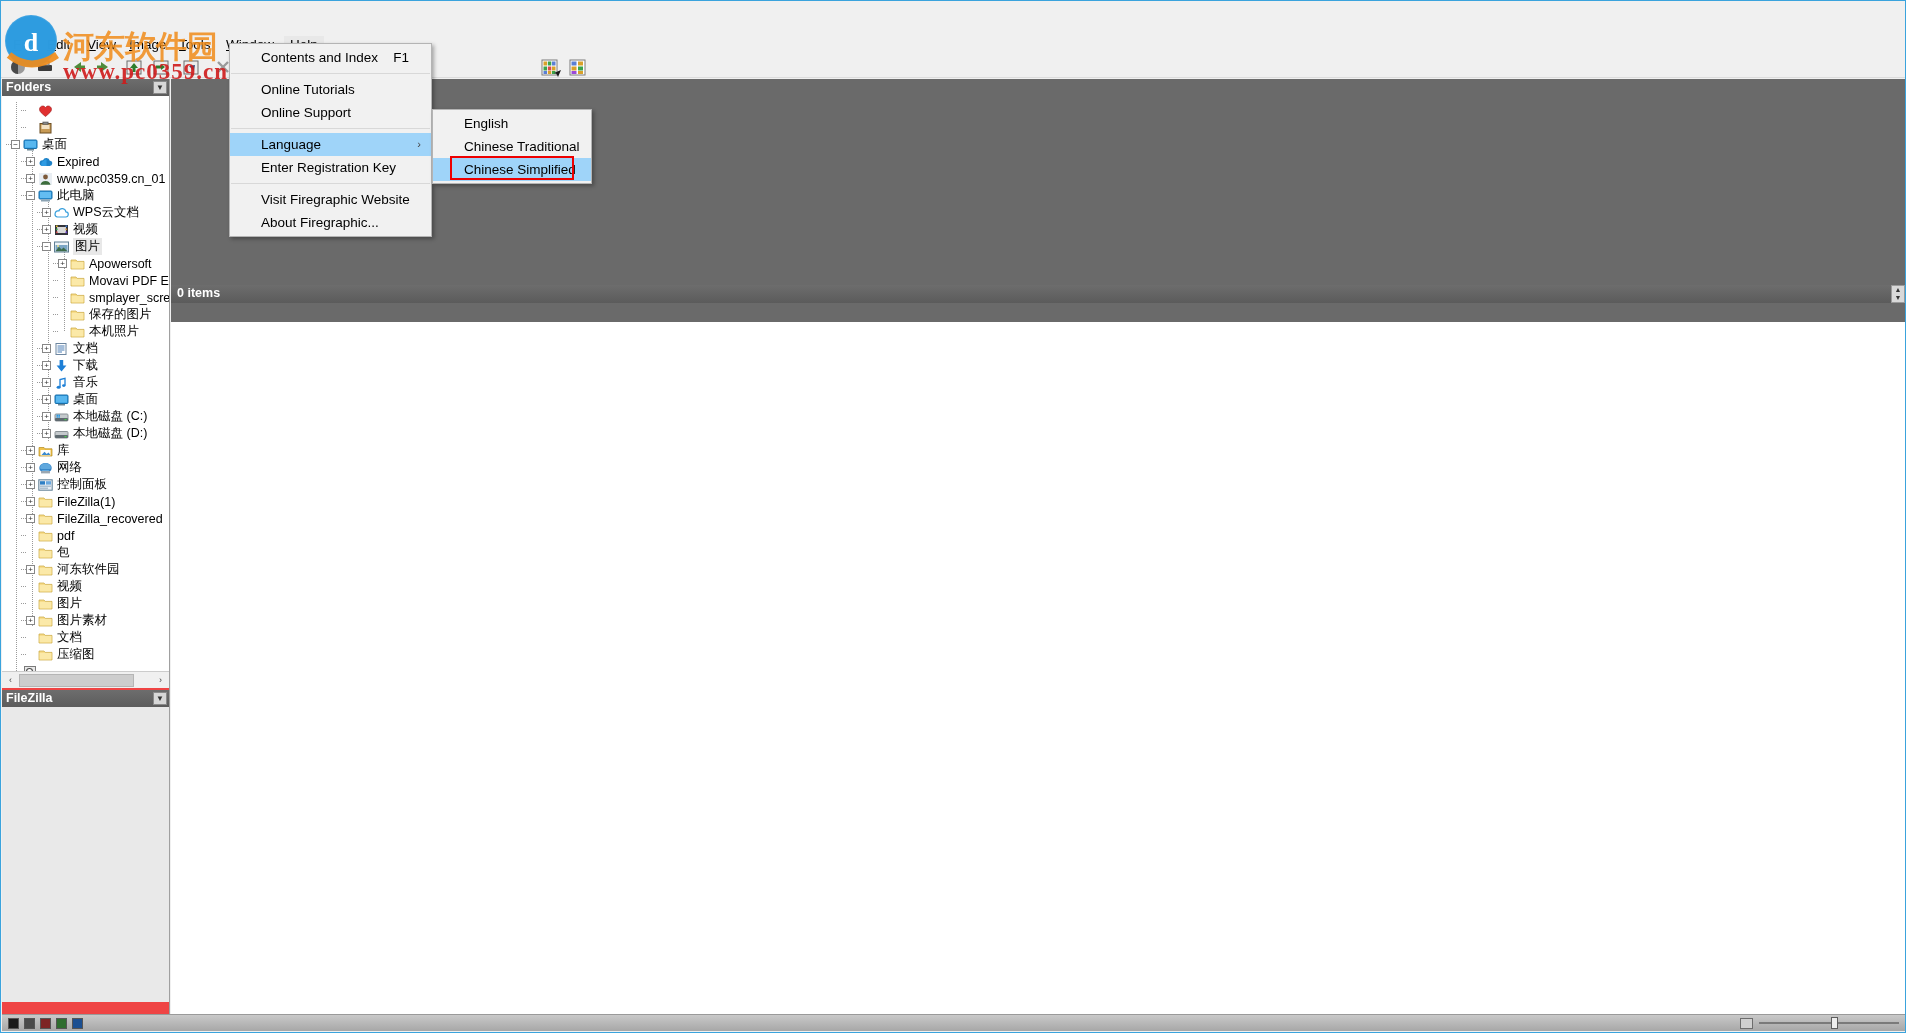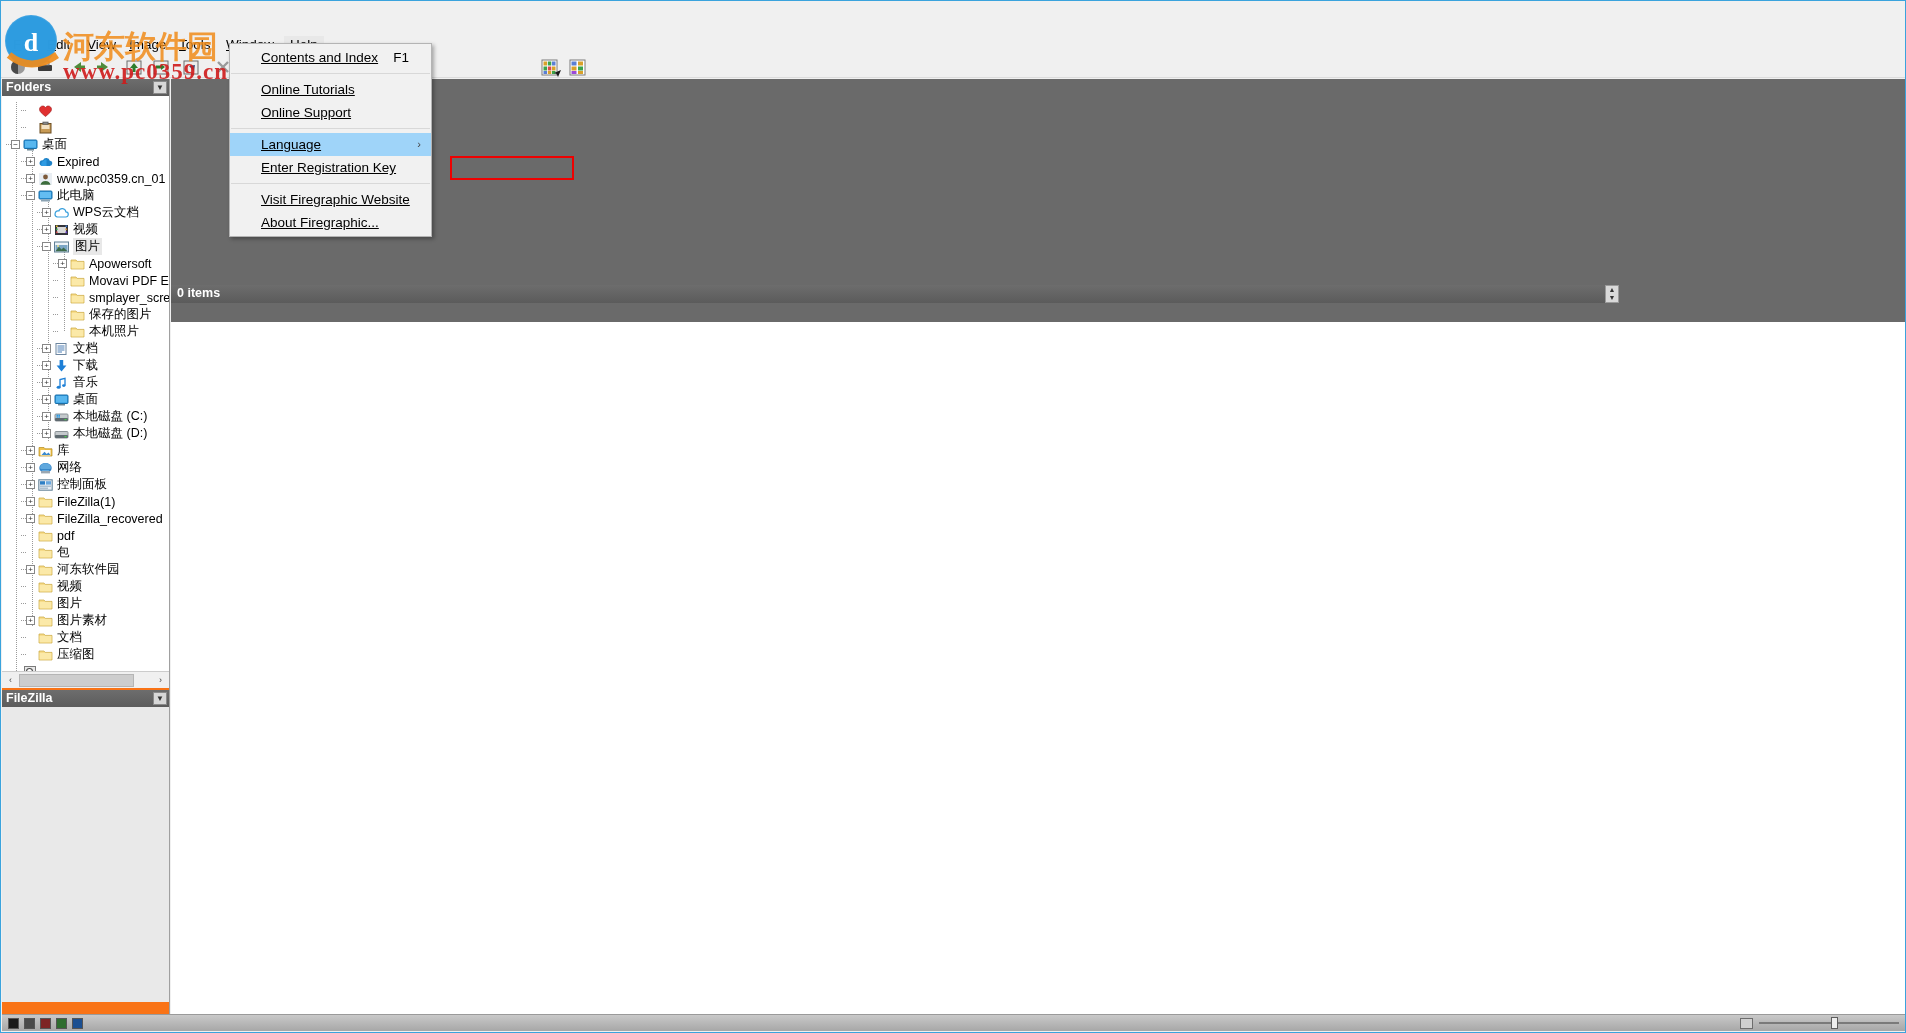--- a/index.html
+++ b/index.html
@@ -21,21 +21,21 @@
   .menubar{ position:absolute; left:0; top:33px; width:1904px; height:22px; background:#f0f0f0; }
   .mb-item{ position:absolute; top:2px; height:18px; padding:0 6px; font-size:13.5px; line-height:18px; color:#000; white-space:nowrap;}
   .mb-item u{ text-decoration:underline; }
   .mb-item.active{ background:#e8e8e8; }
 
   
   .toolbar{ position:absolute; left:0; top:55px; width:1904px; height:22px; background:#f0f0f0; border-bottom:1px solid #dcdcdc;}
   .tb-btn{ position:absolute; top:1px; width:20px; height:20px; }
 
   
-  .leftpanel{ position:absolute; left:1px; top:78px; width:168px; height:950px; background:#f97316; border-right:1px solid #a0a0a0;}
+  .leftpanel{ position:absolute; left:1px; top:78px; width:168px; height:950px; background:#ef4444; border-right:1px solid #a0a0a0;}
   .panel-head{ position:relative; height:17px; background:linear-gradient(#6d6d6d,#5c5c5c); color:#fff; font-weight:bold; font-size:12.5px; padding:1px 4px; }
   .panel-head .caret{ position:absolute; right:2px; top:2px; width:14px; height:13px; background:#d7d7d7; border:1px solid #8a8a8a; display:flex; align-items:center; justify-content:center; font-size:8px; color:#333;}
   .tree{ position:relative; height:575px; overflow:hidden; background:#fff; font-size:12.5px;}
   .tnode{ position:absolute; height:17px; white-space:nowrap; display:flex; align-items:center; }
   .exp{ width:9px;height:9px; border:1px solid #878787; background:#fff; font-size:8px; line-height:7px; text-align:center; color:#333; margin-right:3px; flex:0 0 auto;}
   .exp.none{ border:none; background:transparent; }
   .ico{ width:15px; height:14px; margin-right:4px; flex:0 0 auto; position:relative;}
   .lbl{ color:#000; }
   .lbl.sel{ background:#e8e8e8; padding:0 2px;}
   
@@ -48,21 +48,21 @@
 
   .props-head{ position:absolute; left:0; top:611px; width:167px; height:17px; background:linear-gradient(#6d6d6d,#5c5c5c); color:#fff; font-weight:bold; font-size:12.5px; padding:1px 4px;}
   .props-head .caret{ position:absolute; right:2px; top:2px; width:14px; height:13px; background:#d7d7d7; border:1px solid #8a8a8a; display:flex;align-items:center;justify-content:center;font-size:8px;color:#333;}
   .props-body{ position:absolute; left:0; top:628px; width:167px; height:295px; background:#e9e9e9;}
 
   
   .work{ position:absolute; left:170px; top:78px; width:1734px; height:950px; background:#6a6a6a;}
   .canvas-area{ position:absolute; left:0; top:0; width:1734px; height:206px; background:#6a6a6a;}
   .wm-center{ position:absolute; left:690px; top:330px; font-size:12px; color:#7d7d7d; letter-spacing:1px;}
 
-  .items-bar{ position:absolute; left:0; top:206px; width:1448px; height:18px; background:linear-gradient(#6d6d6d,#5b5b5b); color:#fff; font-weight:bold; font-size:12.5px; padding:1px 6px;}
+  .items-bar{ position:absolute; left:0; top:206px; width:1734px; height:18px; background:linear-gradient(#6d6d6d,#5b5b5b); color:#fff; font-weight:bold; font-size:12.5px; padding:1px 6px;}
   .items-bar .arrows{ position:absolute; right:0px; top:0px; width:14px; height:18px; background:#d9d9d9; border:1px solid #9a9a9a;}
   .items-bar .arrows span{ display:block; height:8px; font-size:7px; line-height:8px; text-align:center; color:#333;}
 
   .pathbar{ position:absolute; left:0; top:224px; width:1734px; height:19px; background:#fff; border-bottom:1px solid #d4d4d4; display:flex; align-items:center; padding-left:5px; font-size:12.5px;}
   .pathbar .arrows{ position:absolute; right:0px; top:0px; width:14px; height:19px; background:#d9d9d9; border:1px solid #9a9a9a;}
   .pathbar .arrows span{ display:block; height:8px; font-size:7px; line-height:9px; text-align:center; color:#333;}
   .filelist{ position:absolute; left:0; top:243px; width:1734px; height:707px; background:#fff;}
 
   
   .statusbar{ position:absolute; left:1px; bottom:1px; width:1903px; height:17px; background:linear-gradient(#c9c9c9,#a7a7a7); border-top:1px solid #9a9a9a; }
@@ -541,33 +541,38 @@
       <div class="arrows">
         <span>▲</span>
         <span>▼</span>
       </div>
     </div>
 
 
     <div class="filelist"></div>
   </div>
 
-  <div class="menu" id="help-menu" style="left:228px; top:42px; width:203px;text-decoration:underline;">
+  <div class="menu" id="help-menu" style="left:228px; top:42px; width:203px;">
       <div class="menu-item"><span>Contents and Index</span><span class="accel">F1</span></div>
       <div class="menu-sep"></div>
       <div class="menu-item"><span>Online Tutorials</span></div>
       <div class="menu-item"><span>Online Support</span></div>
       <div class="menu-sep"></div>
       <div class="menu-item hl"><span>Language</span><span class="sub">›</span></div>
       <div class="menu-item"><span>Enter Registration Key</span></div>
       <div class="menu-sep"></div>
       <div class="menu-item"><span>Visit Firegraphic Website</span></div>
       <div class="menu-item"><span>About Firegraphic...</span></div>
     </div>
 
+  <div class="menu" id="lang-menu" style="left:431px; top:108px; width:160px;">
+      <div class="menu-item"><span>English</span></div>
+      <div class="menu-item"><span>Chinese Traditional</span></div>
+      <div class="menu-item hl"><span>Chinese Simplified</span></div>
+    </div>
   <div class="redbox" id="redbox" style="left: 449px; top: 155px; width: 124px; height: 24px;"></div>
 
   <div class="statusbar">
     <div class="sw" style="left:6px;  background:#1b1b1b"></div>
     <div class="sw" style="left:22px; background:#4a4a4a"></div>
     <div class="sw" style="left:38px; background:#7d2525"></div>
     <div class="sw" style="left:54px; background:#2f6d2f"></div>
     <div class="sw" style="left:70px; background:#1b4f91"></div>
     <div class="zoom-wrap">
       <div class="zoom-ico"></div>

